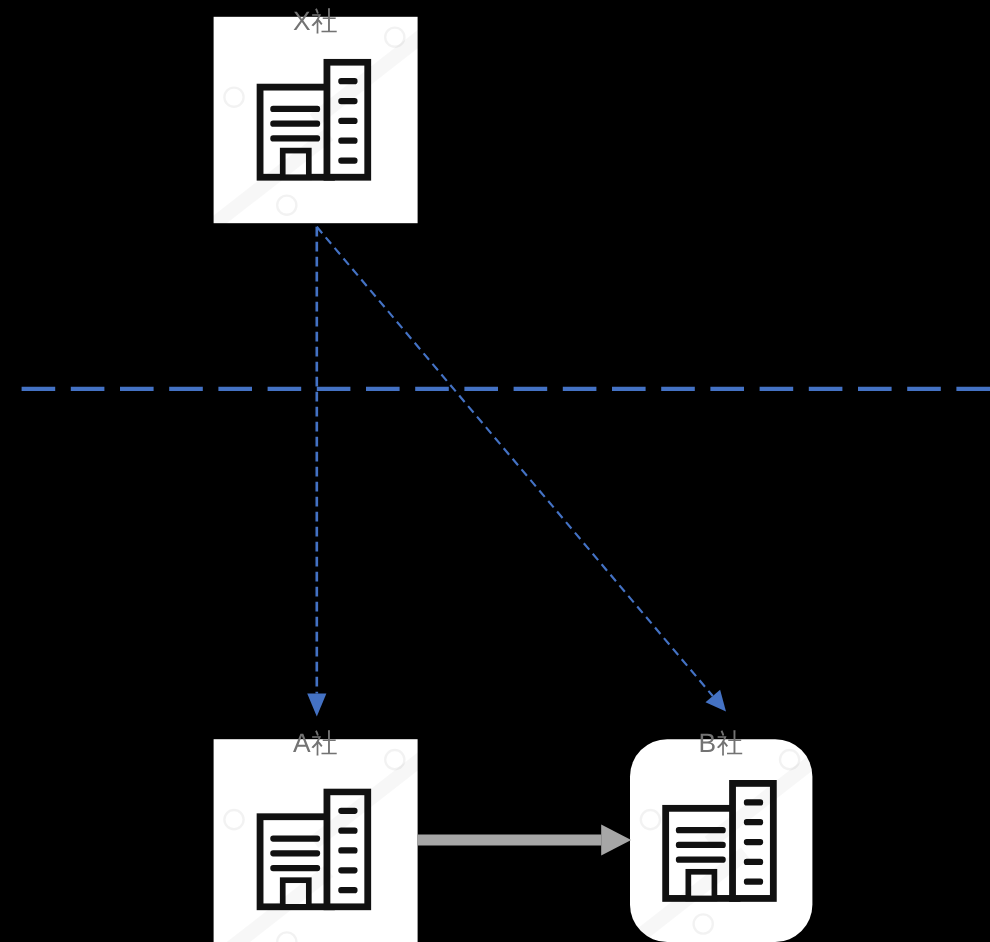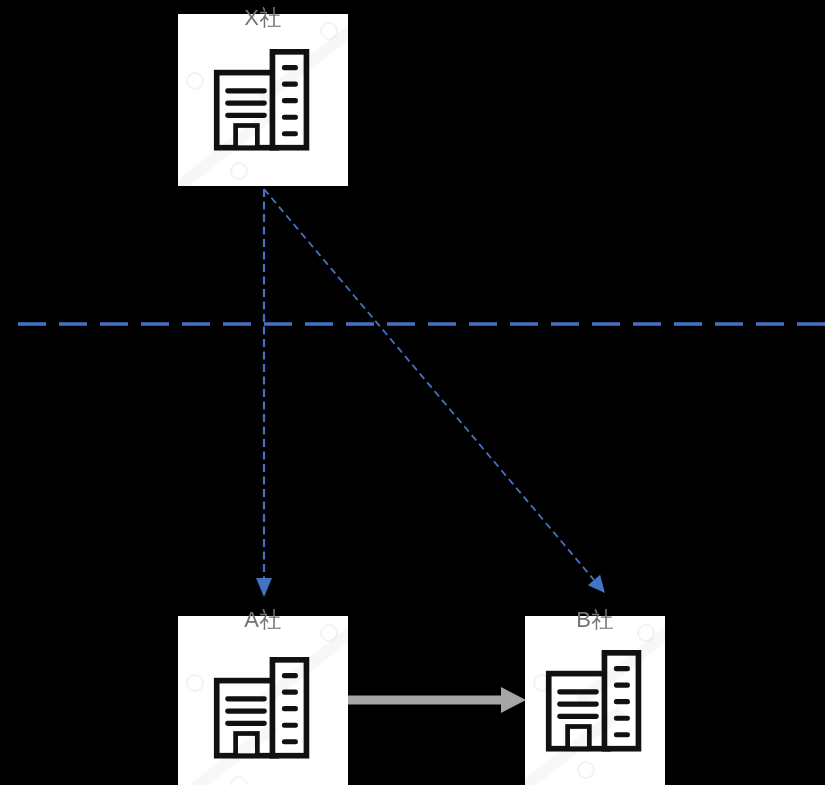--- a/index.html
+++ b/index.html
@@ -13,21 +13,21 @@
   
   .node {
     position:absolute;
     background:#ffffff;
     display:flex;
     align-items:center;
     justify-content:center;
   }
   .node-x { left:178px; top:14px;  width:170px; height:172px; }
   .node-a { left:178px; top:616px; width:170px; height:184px; }
-  .node-b { left:525px; top:616px; width:140px; height:169px; }
+  .node-b { left:525px; top:616px; width:152px; height:169px;border-radius:31px; }
   .node-label {
     position:absolute;
     top:-9px; left:0; right:0;
     text-align:center;
     font-size:22px;
     line-height:1.2;
     color:#737373;
     font-weight:400;
     letter-spacing:0.5px;
     white-space:nowrap;

